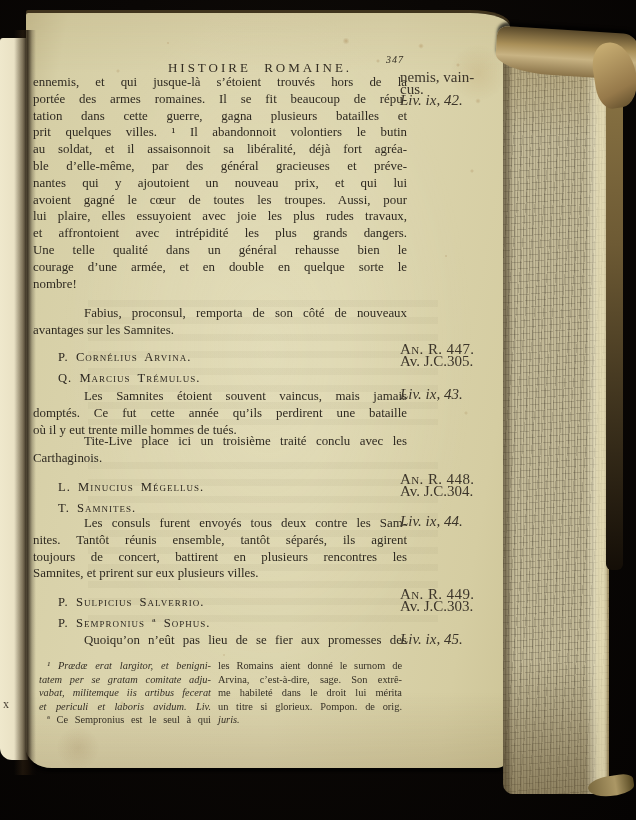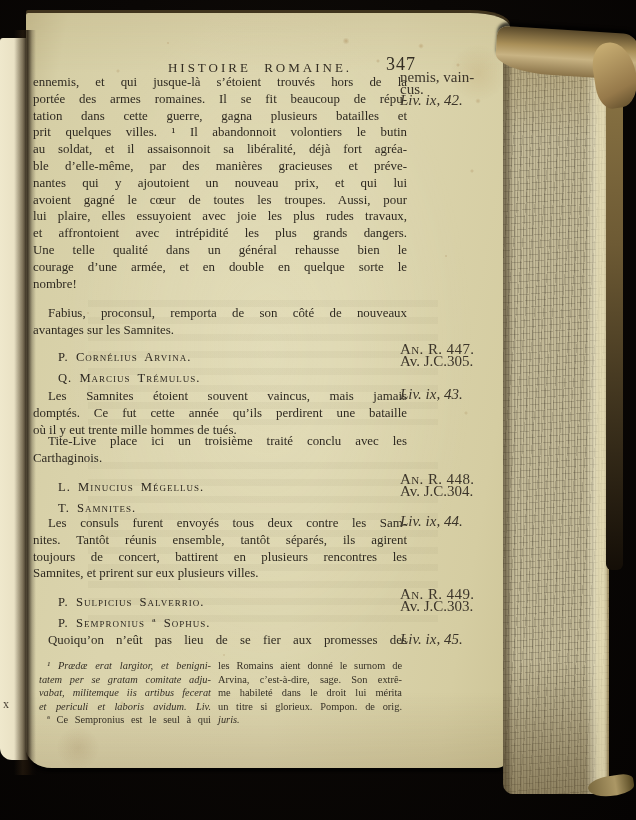--- a/index.html
+++ b/index.html
@@ -60,25 +60,25 @@
      background:linear-gradient(160deg,#c4aa70 10%,#96794a 70%,#5c4a29 100%);}
   .gold-strip{position:absolute;left:606px;top:70px;width:17px;height:500px;z-index:2;
      border-radius:6px;background:linear-gradient(180deg,#8a7444 0%,#6d5a34 35%,#3b301c 70%,#140e07 100%);}
   .curl-bottom{position:absolute;left:588px;top:776px;width:46px;height:20px;z-index:3;
      transform:rotate(-9deg);border-radius:45% 30% 40% 55%;
      background:linear-gradient(90deg,#7a693f,#ab9765 60%,#53451f);}
   
   .text-layer{position:absolute;inset:0;z-index:5;color:#2f2a21;}
   .running-title{position:absolute;left:158px;top:60px;width:204px;text-align:center;
      font-size:13px;letter-spacing:3px;word-spacing:7px;color:#332d23;}
-  .folio{position:absolute;left:386px;top:54px;font-size:18px;letter-spacing:1px;color:#332d23;}
+  .folio{position:absolute;left:386px;top:54px;font-size:10px;letter-spacing:1px;color:#332d23;font-style:italic;}
   .block{position:absolute;left:33px;width:374px;}
   .line{height:16.8px;line-height:16.8px;font-size:12.9px;text-align:justify;white-space:normal;}
   .line.jl{text-align-last:justify;}
-  .line.ind{text-indent:15px;}
+  .line.ind{text-indent:15px;margin-left:36px;}
   .consul-line{height:20.5px;line-height:20.5px;padding-left:25px;font-variant:small-caps;
      letter-spacing:1px;word-spacing:3px;font-size:12.6px;color:#2c2720;}
   .note{position:absolute;left:367px;width:112px;font-size:15px;line-height:11.5px;color:#3c352a;}
   .nl.sc{font-variant:small-caps;letter-spacing:.4px;}
   .nl.ref{font-style:italic;}
   .footnotes{position:absolute;left:33px;top:659px;width:380px;}
   .fcol{position:absolute;top:0;}
   .fcol.left{left:6px;width:172px;}
   .fcol.right{left:185px;width:184px;}
   .fl{font-size:10.4px;line-height:13.6px;height:13.6px;text-align:justify;color:#353026;}
@@ -113,21 +113,21 @@
   <div class="text-layer">
     <div class="running-title">HISTOIRE ROMAINE.</div>
     <div class="folio">347</div>
     <div id="blocks">
         <div class="block" style="top: 74px;">
           <div class="line jl">ennemis, et qui jusque-là s’étoient trouvés hors de la</div>
           <div class="line jl">portée des armes romaines. Il se fit beaucoup de répu-</div>
           <div class="line jl">tation dans cette guerre, gagna plusieurs batailles et</div>
           <div class="line jl">prit quelques villes. ¹ Il abandonnoit volontiers le butin</div>
           <div class="line jl">au soldat, et il assaisonnoit sa libéralité, déjà fort agréa-</div>
-          <div class="line jl">ble d’elle-même, par des manières gracieuses et préve-</div>
+          <div class="line jl">ble d’elle-même, par des général gracieuses et préve-</div>
           <div class="line jl">nantes qui y ajoutoient un nouveau prix, et qui lui</div>
           <div class="line jl">avoient gagné le cœur de toutes les troupes. Aussi, pour</div>
           <div class="line jl">lui plaire, elles essuyoient avec joie les plus rudes travaux,</div>
           <div class="line jl">et affrontoient avec intrépidité les plus grands dangers.</div>
           <div class="line jl">Une telle qualité dans un général rehausse bien le</div>
           <div class="line jl">courage d’une armée, et en double en quelque sorte le</div>
           <div class="line">nombre!</div>
           <div class="note" style="top: -2px;">
             <div class="nl r">nemis, vain-</div>
             <div class="nl r">cus.</div>

